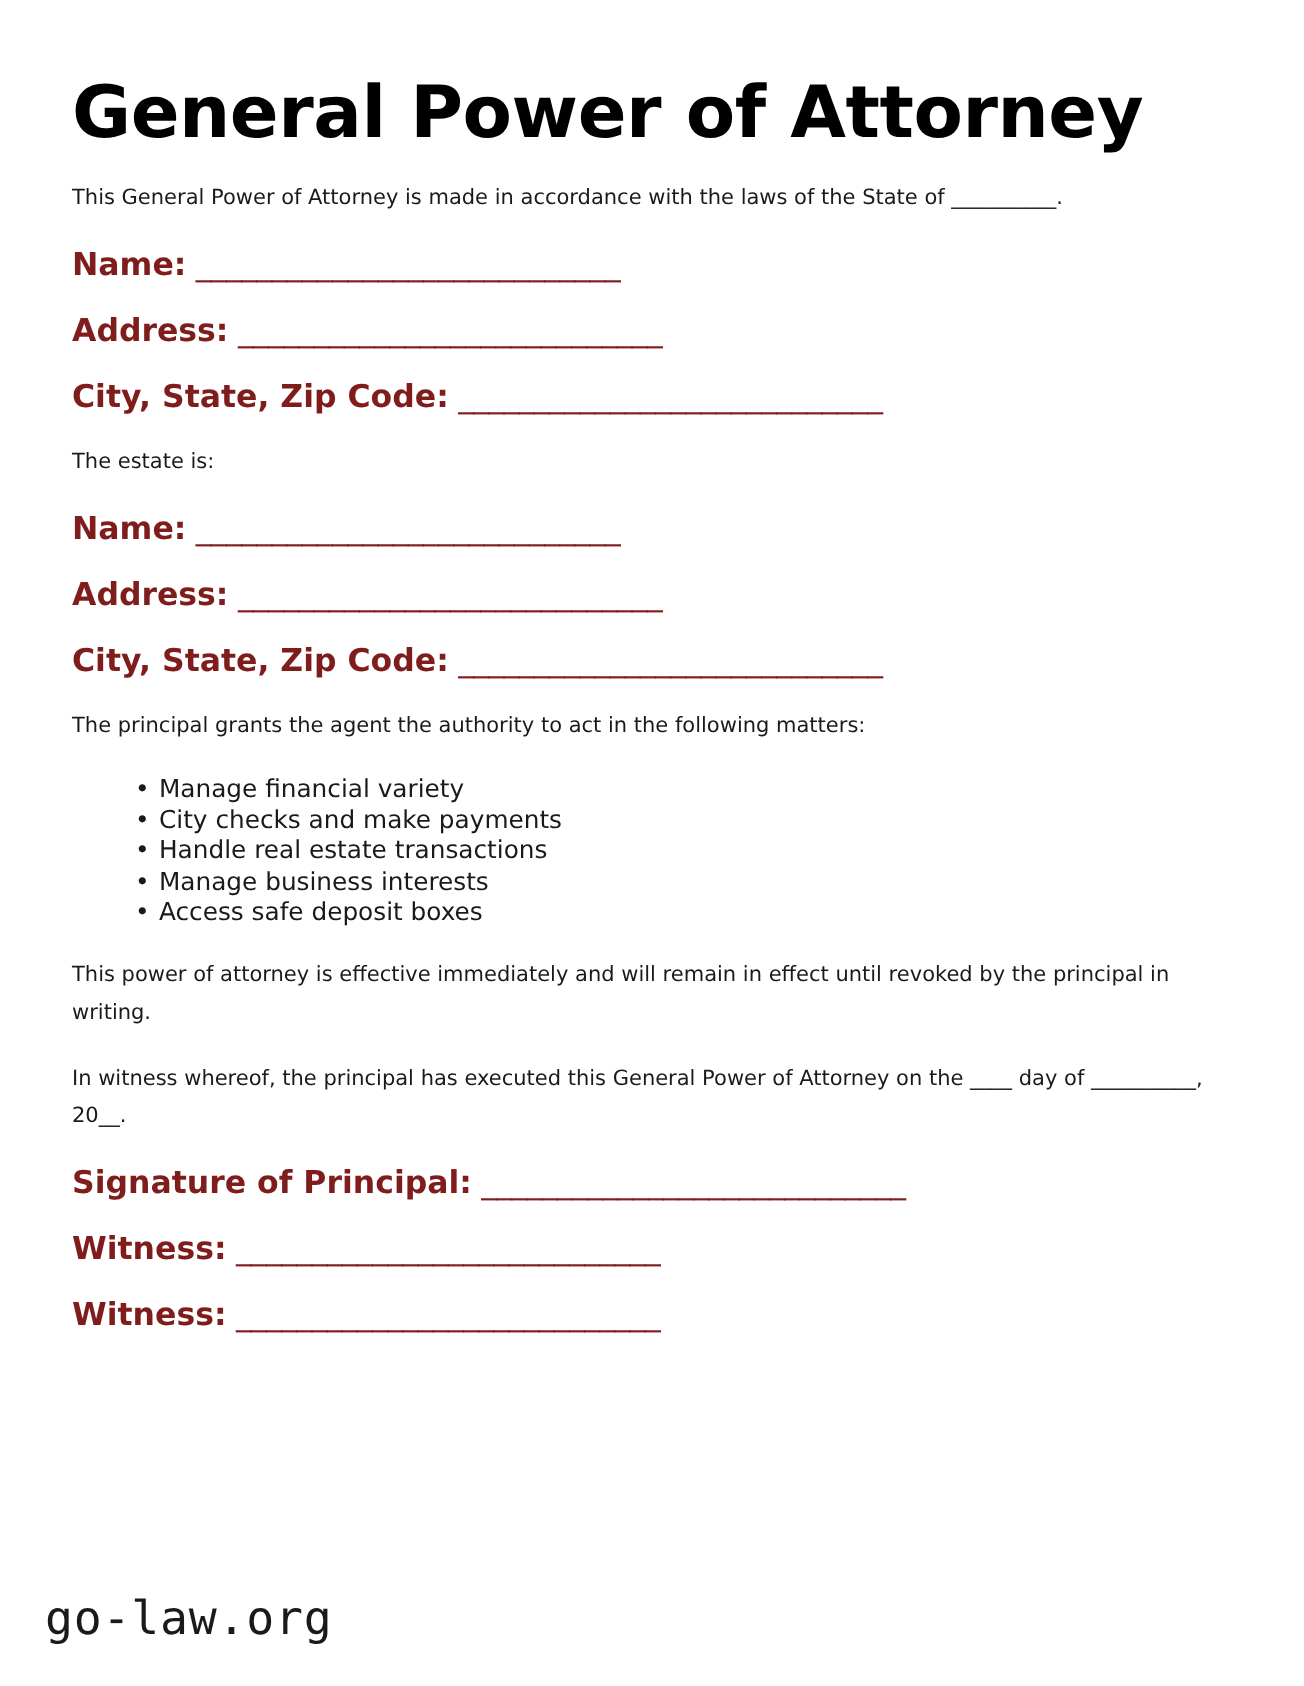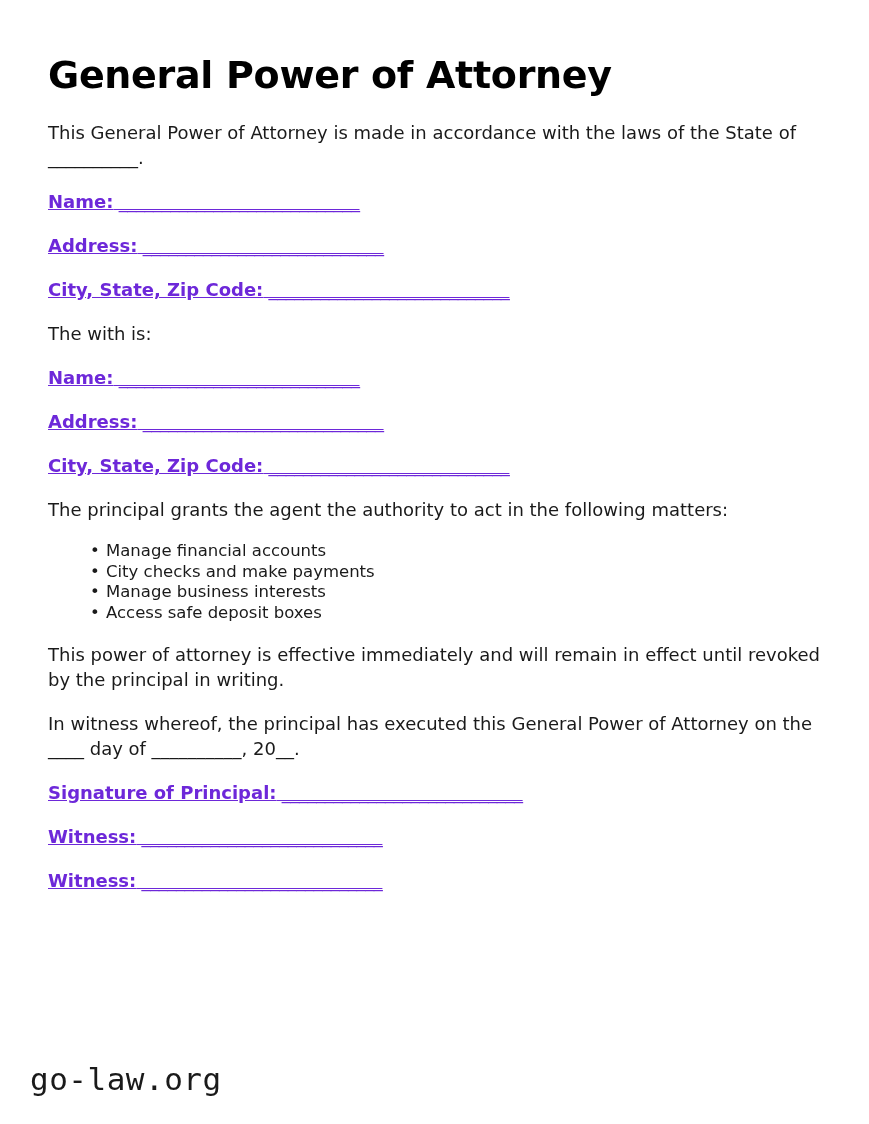--- a/index.html
+++ b/index.html
@@ -23,42 +23,41 @@
     height: 1124px;
     background: #ffffff;
   }
   .content {
     position: absolute;
     left: 48px;
     top: 52px;
     width: 772px;
   }
   .doc-title {
-    font-size: 38px;
+    font-size: 48px;
     font-weight: bold;
     line-height: 46px;
     letter-spacing: -0.3px;
     margin: 0 0 22px 0;
     color: #000000;
   }
   .para {
-    font-size: 18px;
+    font-size: 14px;
     line-height: 25px;
     margin: 16px 0 19px 0;
     color: #1a1a1a;
     text-align: left;
   }
   .field-line {
-    font-size: 18px;
+    font-size: 21px;
     line-height: 25px;
     margin: 0 0 19px 0;
     font-weight: bold;
-    color: #6d28d9;
+    color: #7f1d1d;
     white-space: nowrap;
-    text-decoration: underline;
   }
   .field-line .blank {
     font-weight: normal;
     letter-spacing: -0.4px;
   }
   .blank {
     letter-spacing: -0.4px;
   }
   ul.matters {
     margin: 0 0 19px 0;
@@ -109,39 +108,40 @@
     </p>
 
     <p class="field-line">
       <span>Address:</span><span class="blank"> ____________________________</span>
     </p>
 
     <p class="field-line">
       <span>City, State, Zip Code:</span><span class="blank"> ____________________________</span>
     </p>
 
-    <p class="para">The with is:</p>
+    <p class="para">The estate is:</p>
 
     <p class="field-line">
       <span>Name:</span><span class="blank"> ____________________________</span>
     </p>
 
     <p class="field-line">
       <span>Address:</span><span class="blank"> ____________________________</span>
     </p>
 
     <p class="field-line">
       <span>City, State, Zip Code:</span><span class="blank"> ____________________________</span>
     </p>
 
     <p class="para">The principal grants the agent the authority to act in the following matters:</p>
 
     <ul class="matters">
-      <li>Manage financial accounts</li>
+      <li>Manage financial variety</li>
       <li>City checks and make payments</li>
+      <li>Handle real estate transactions</li>
       <li>Manage business interests</li>
       <li>Access safe deposit boxes</li>
     </ul>
 
     <p class="para">This power of attorney is effective immediately and will remain in effect until revoked by the principal in writing.</p>
 
     <p class="para">In witness whereof, the principal has executed this General Power of Attorney on the ____ day of __________, 20__.</p>
 
     <p class="field-line">
       <span>Signature of Principal:</span><span class="blank"> ____________________________</span>

